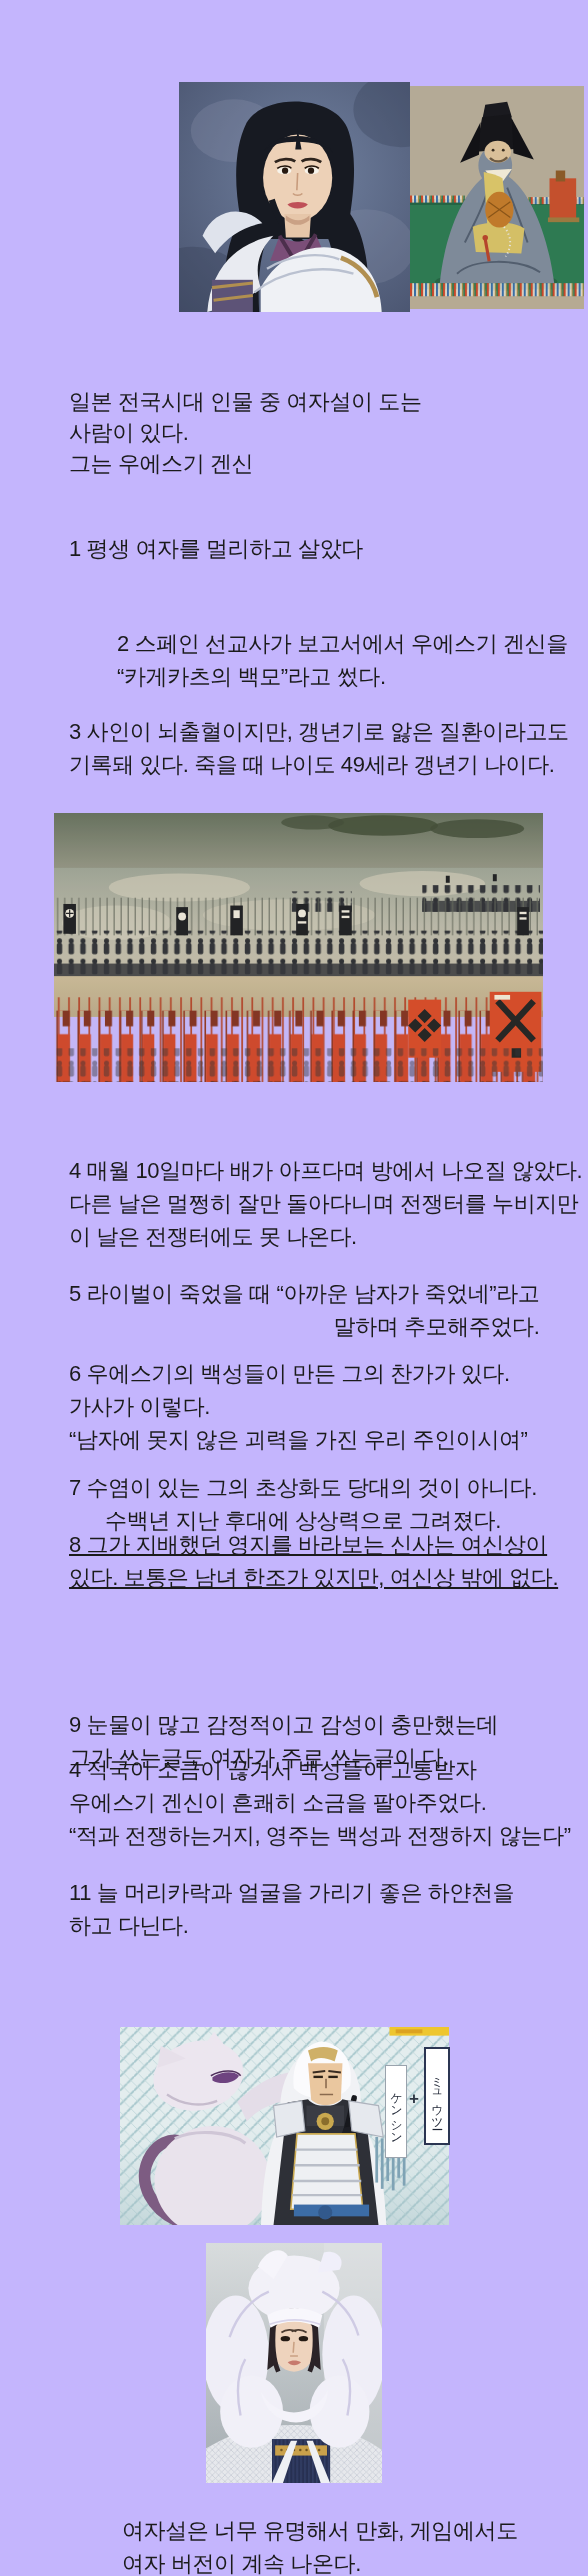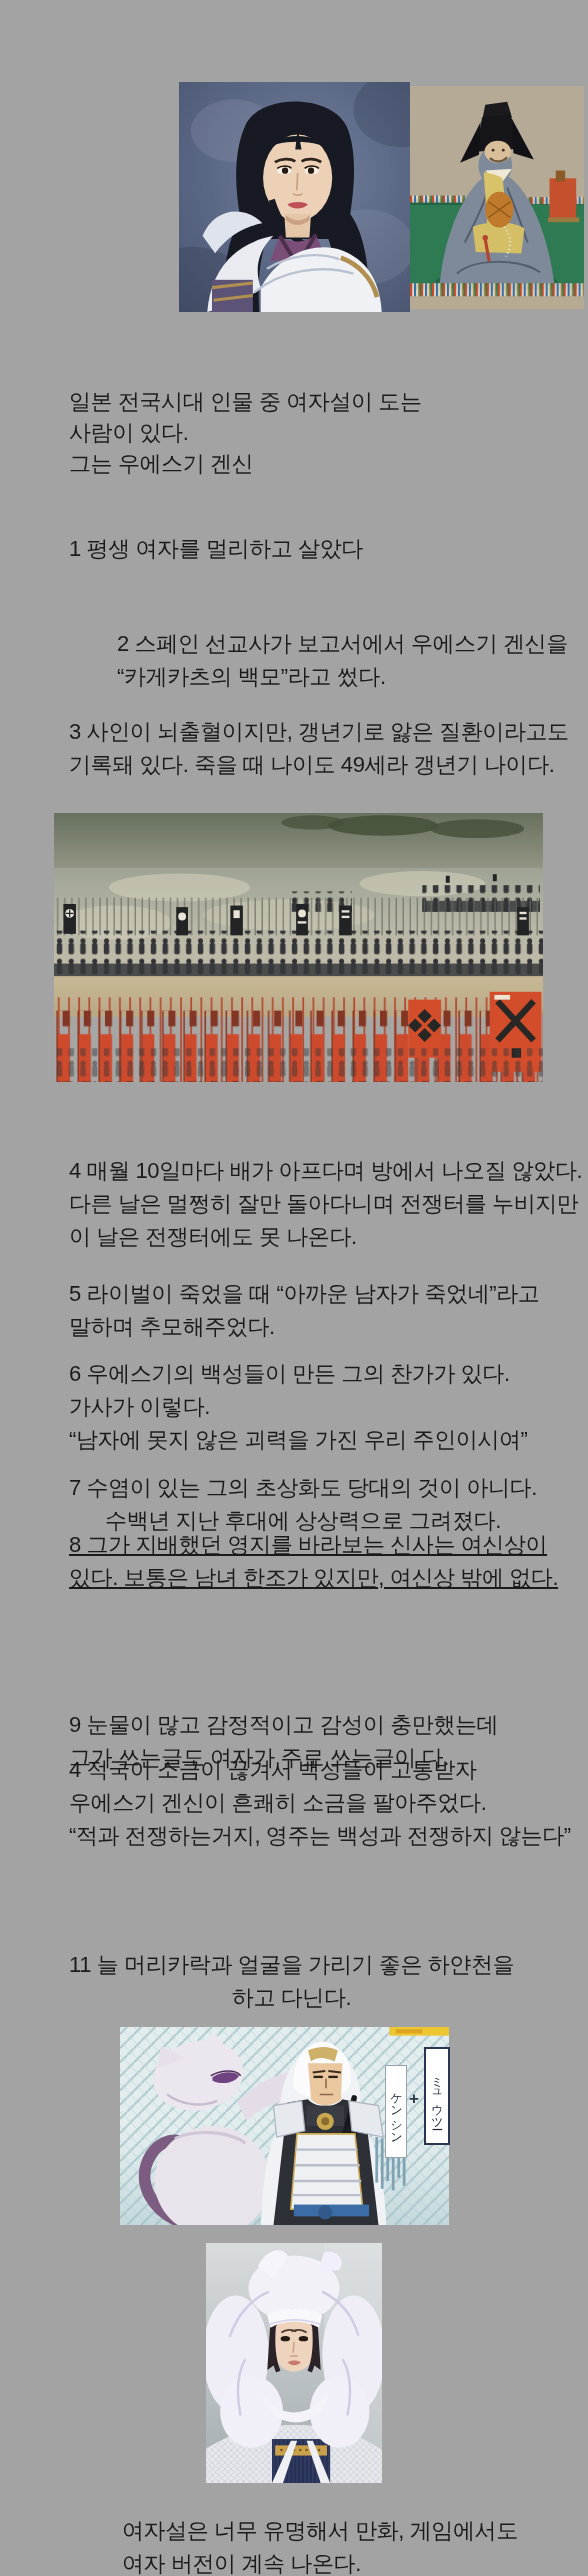--- a/index.html
+++ b/index.html
@@ -1,16 +1,16 @@
 <!DOCTYPE html>
 <html style="font-size:12.5px"><head>
 <meta charset="utf-8">
 <style>
   html,body{margin:0;padding:0;background:#ffffff;}
-  .page{position:relative;width:588px;height:2576px;background:#a3a3a3;overflow:hidden;
+  .page{position:relative;width:588px;height:2576px;background:#c4b5fd;overflow:hidden;
         font-family:"Liberation Sans","DejaVu Sans",sans-serif;}
   .fig{position:absolute;overflow:hidden;}
   .fig svg{display:block;width:100%;height:100%;}
   .para{position:absolute;left:69px;color:#1b1b1b;font-size:22px;line-height:33px;
         white-space:pre;letter-spacing:-0.4px;}
   .intro{line-height:31px;}
   .outro{left:122px;}
   .vlabel{position:absolute;background:#ffffff;color:#1d2433;font-size:11.8px;line-height:1.15;
           writing-mode:vertical-rl;text-orientation:upright;text-align:center;
           display:flex;align-items:center;justify-content:center;}
@@ -197,35 +197,35 @@
         <rect x="562" y="232" width="20" height="6" fill="#f0e6d4"></rect>
       </g>
       <rect x="0" y="300" width="624" height="43" fill="url(#bTroop)" opacity="0.45"></rect>
       <rect width="624" height="343" fill="#cfc7b2" opacity="0.08"></rect>
     </svg>
   </div>
 
   <div class="para" style="top:1154px;">4 매월 10일마다 배가 아프다며 방에서 나오질 않았다.
 다른 날은 멀쩡히 잘만 돌아다니며 전쟁터를 누비지만
 이 날은 전쟁터에도 못 나온다.</div>
-  <div class="para" style="top:1277px;">5 라이벌이 죽었을 때 “아까운 남자가 죽었네”라고
+  <div class="para" style="top:1277px;text-align:right;">5 라이벌이 죽었을 때 “아까운 남자가 죽었네”라고
 말하며 추모해주었다.</div>
   <div class="para" style="top:1357px;">6 우에스기의 백성들이 만든 그의 찬가가 있다.
 가사가 이렇다.
 “남자에 못지 않은 괴력을 가진 우리 주인이시여”</div>
   <div class="para" style="top:1471px;text-align:center;">7 수염이 있는 그의 초상화도 당대의 것이 아니다.
 수백년 지난 후대에 상상력으로 그려졌다.</div>
   <div class="para" style="top:1528px;text-decoration:underline;">8 그가 지배했던 영지를 바라보는 신사는 여신상이
 있다. 보통은 남녀 한조가 있지만, 여신상 밖에 없다.</div>
   <div class="para" style="top:1708px;">9 눈물이 많고 감정적이고 감성이 충만했는데
 그가 쓰는글도 여자가 주로 쓰는글이 다.</div>
   <div class="para" style="top:1753px;">4 적국이 소금이 끊겨서 백성들이 고통받자
 우에스기 겐신이 흔쾌히 소금을 팔아주었다.
 “적과 전쟁하는거지, 영주는 백성과 전쟁하지 않는다”</div>
-  <div class="para" style="top:1948px;text-align:center;">11 늘 머리카락과 얼굴을 가리기 좋은 하얀천을
+  <div class="para" style="top:1876px;">11 늘 머리카락과 얼굴을 가리기 좋은 하얀천을
 하고 다닌다.</div>
 
   <div class="fig" style="left:120px;top:2027px;width:329px;height:198px;">
     <svg viewBox="0 0 420 252" preserveAspectRatio="none">
       <defs>
         <pattern id="saya" width="18" height="18" patternUnits="userSpaceOnUse">
           <path d="M0 9 L9 0 M9 18 L18 9" stroke="#a9c8cd" stroke-width="2.5" fill="none"></path>
           <path d="M0 0 L18 18" stroke="#c3d9dc" stroke-width="1.2" fill="none"></path>
         </pattern>
         <linearGradient id="cardShade" x1="0" y1="0" x2="0" y2="1">

